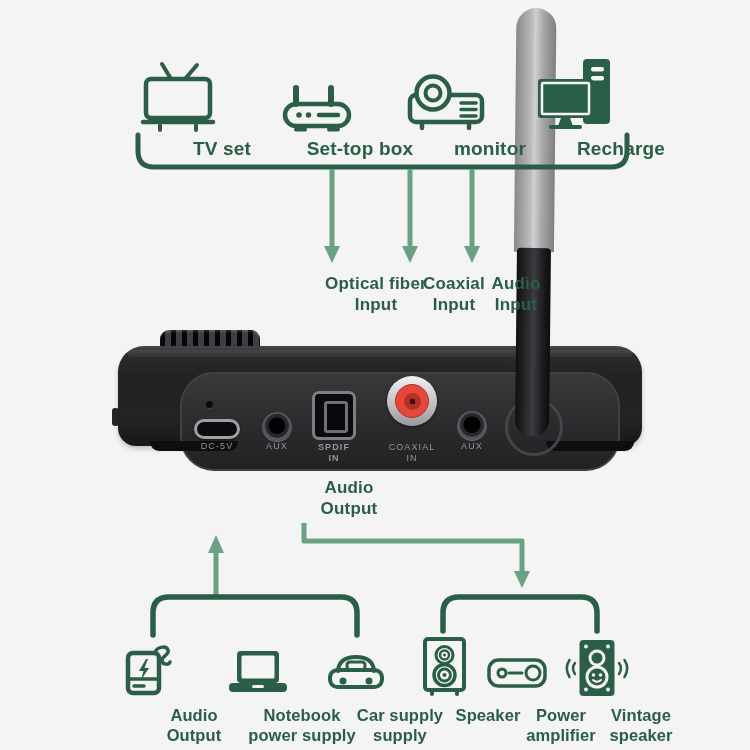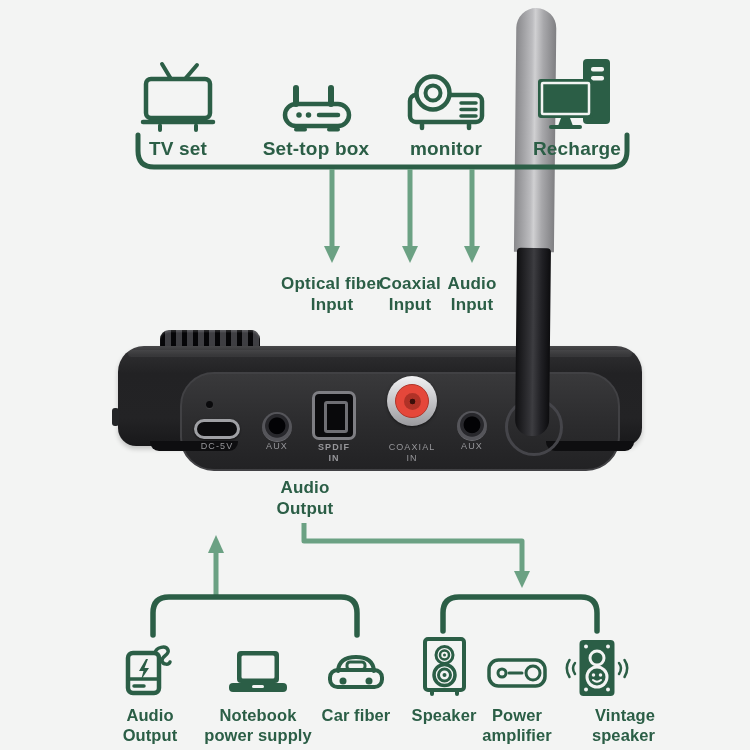--- a/index.html
+++ b/index.html
@@ -3,21 +3,21 @@
 <meta charset="utf-8">
 <style>
   html,body{margin:0;padding:0;background:#fff;}
   #stage{
     position:relative;width:750px;height:750px;margin:0 auto;overflow:hidden;
     background:var(--background,#f3f4f3);
     font-family:"Liberation Sans",sans-serif;
   }
   .abs{position:absolute;}
   
-  .lbl{color:var(--accent_dark,#2b5e46);text-align:center;font-weight:600;}
+  .lbl{color:var(--accent_dark,#2b5e46);text-align:center;font-weight:600;margin-left:44px;}
   .lbl-lg{font-size:19px;line-height:23px;letter-spacing:.2px;}
   .lbl-md{font-size:17px;line-height:21px;letter-spacing:.2px;}
   .lbl-sm{font-size:16.5px;line-height:20px;letter-spacing:.1px;}
   
   svg{display:block;overflow:visible;}
   .sdk{stroke:var(--accent_dark,#2b5e46);fill:none;stroke-linecap:round;stroke-linejoin:round;}
   .slt{stroke:var(--accent_light,#6ba183);fill:none;stroke-linecap:butt;stroke-linejoin:round;}
   .fdk{fill:var(--accent_dark,#2b5e46);stroke:none;}
   .flt{fill:var(--accent_light,#6ba183);stroke:none;}
   .fbg{fill:var(--background,#f3f4f3);stroke:none;}
@@ -245,28 +245,29 @@
 
   <div class="abs lbl lbl-sm z-lbl" style="left:92px;top:705px;width:116px;">
     <div>Audio</div>
     <div>Output</div>
   </div>
   <div class="abs lbl lbl-sm z-lbl" style="left:192px;top:705px;width:132px;">
     <div>Notebook</div>
     <div>power supply</div>
   </div>
   <div class="abs lbl lbl-sm z-lbl" style="left:298px;top:705px;width:116px;">
-    <div>Car fiber</div>
+    <div>Car supply</div>
+    <div>supply</div>
   </div>
   <div class="abs lbl lbl-sm z-lbl" style="left:386px;top:705px;width:116px;">
     <div>Speaker</div>
     <div></div>
   </div>
   <div class="abs lbl lbl-sm z-lbl" style="left:459px;top:705px;width:116px;">
     <div>Power</div>
     <div>amplifier</div>
   </div>
-  <div class="abs lbl lbl-sm z-lbl" style="left:539px;top:705px;width:116px;text-align:right;">
+  <div class="abs lbl lbl-sm z-lbl" style="left:539px;top:705px;width:116px;">
     <div>Vintage</div>
     <div>speaker</div>
   </div>
 
 </div>
 
 </body></html>

